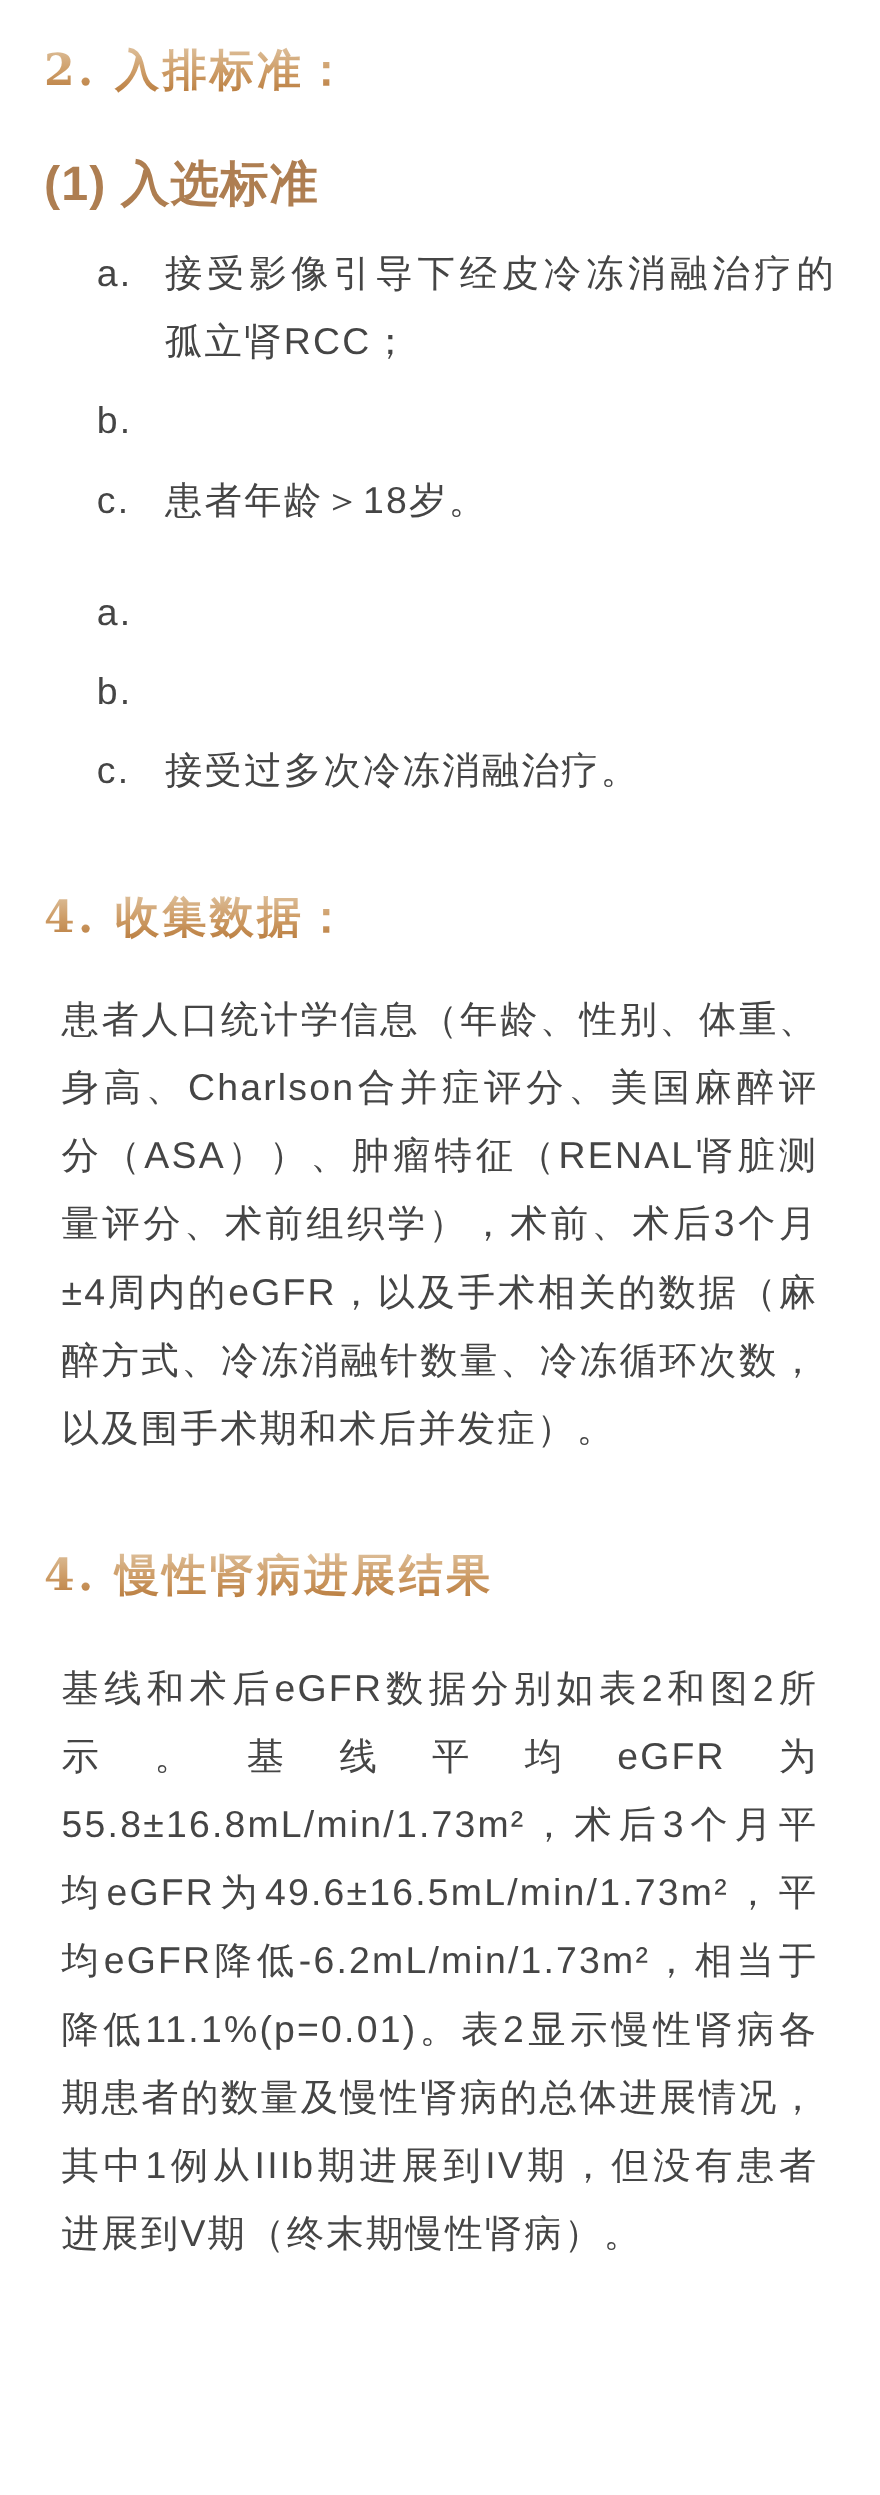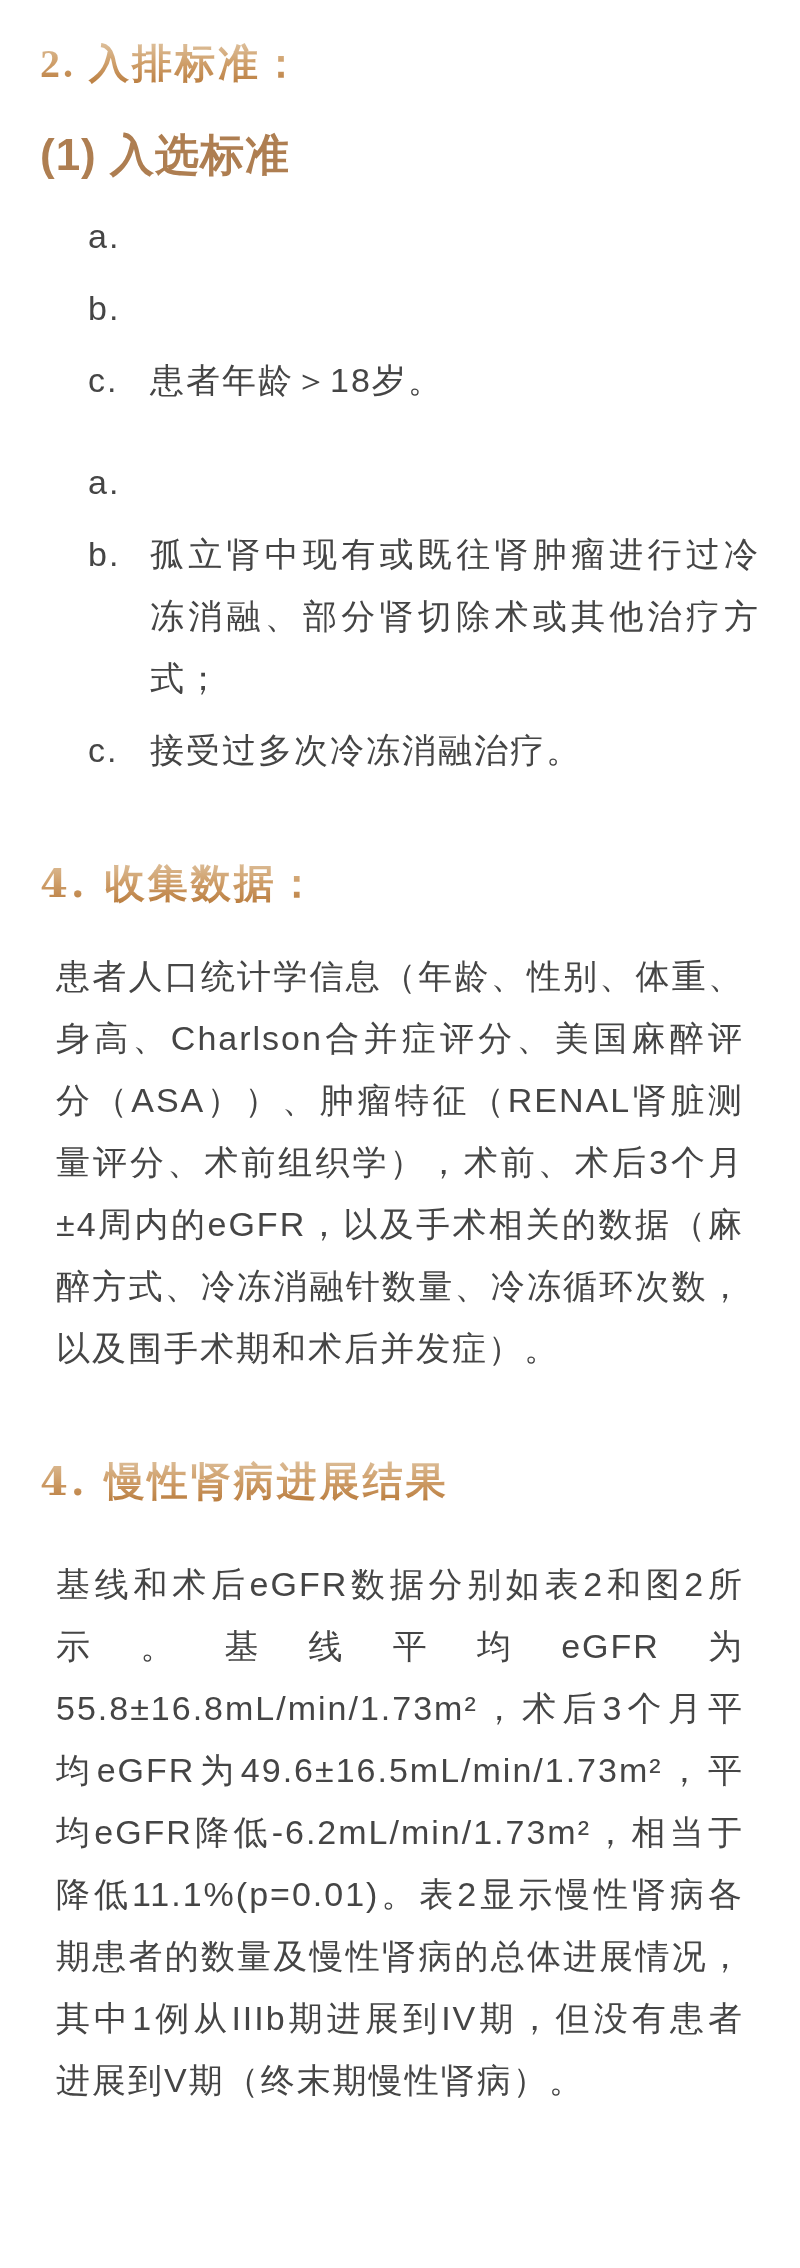--- a/index.html
+++ b/index.html
@@ -31,21 +31,21 @@
     .h-gold {
       background: linear-gradient(180deg, #ddc09c 0%, #cf9f6a 48%, #b97c3e 100%);
       -webkit-background-clip: text;
       background-clip: text;
       -webkit-text-fill-color: transparent;
     }
   }
   .h-gold.mt-big { margin-top: 80px; }
   .h-gold.mb-small { margin-bottom: 40px; }
   .h-gold.mb-med { margin-bottom: 50px; }
-  #heading-criteria { margin-bottom: 49px; font-family: Liberation Serif, serif; }
+  #heading-criteria { margin-bottom: 62px; }
 
   
   .h-sub {
     margin: 0 0 30px 0;
     font-family: "Liberation Sans", sans-serif;
     font-weight: 700;
     font-size: 44px;
     line-height: 40px;
     letter-spacing: 1px;
     color: #ae7e51;
@@ -84,38 +84,38 @@
 
 <div class="page">
 
   <h2 class="h-gold" id="heading-criteria">2. 入排标准：</h2>
 
   <h3 class="h-sub">(1) 入选标准</h3>
 
   <div class="letter-list body-text">
     <div class="letter-item">
       <span class="letter-marker">a.</span>
+      <span class="letter-text">接受影像引导下经皮冷冻消融治疗的孤立肾RCC；</span>
     </div>
     <div class="letter-item">
       <span class="letter-marker">b.</span>
     </div>
     <div class="letter-item">
       <span class="letter-marker">c.</span>
       <span class="letter-text">患者年龄＞18岁。</span>
     </div>
   </div>
 
 
   <div class="letter-list body-text last">
     <div class="letter-item">
       <span class="letter-marker">a.</span>
     </div>
     <div class="letter-item">
       <span class="letter-marker">b.</span>
-      <span class="letter-text">孤立肾中现有或既往肾肿瘤进行过冷冻消融、部分肾切除术或其他治疗方式；</span>
     </div>
     <div class="letter-item">
       <span class="letter-marker">c.</span>
       <span class="letter-text">接受过多次冷冻消融治疗。</span>
     </div>
   </div>
 
   <h2 class="h-gold mt-big mb-small">4. 收集数据：</h2>
 
   <p class="body-text">患者人口统计学信息（年龄、性别、体重、身高、Charlson合并症评分、美国麻醉评分（ASA））、肿瘤特征（RENAL肾脏测量评分、术前组织学），术前、术后3个月±4周内的eGFR，以及手术相关的数据（麻醉方式、冷冻消融针数量、冷冻循环次数，以及围手术期和术后并发症）。</p>

